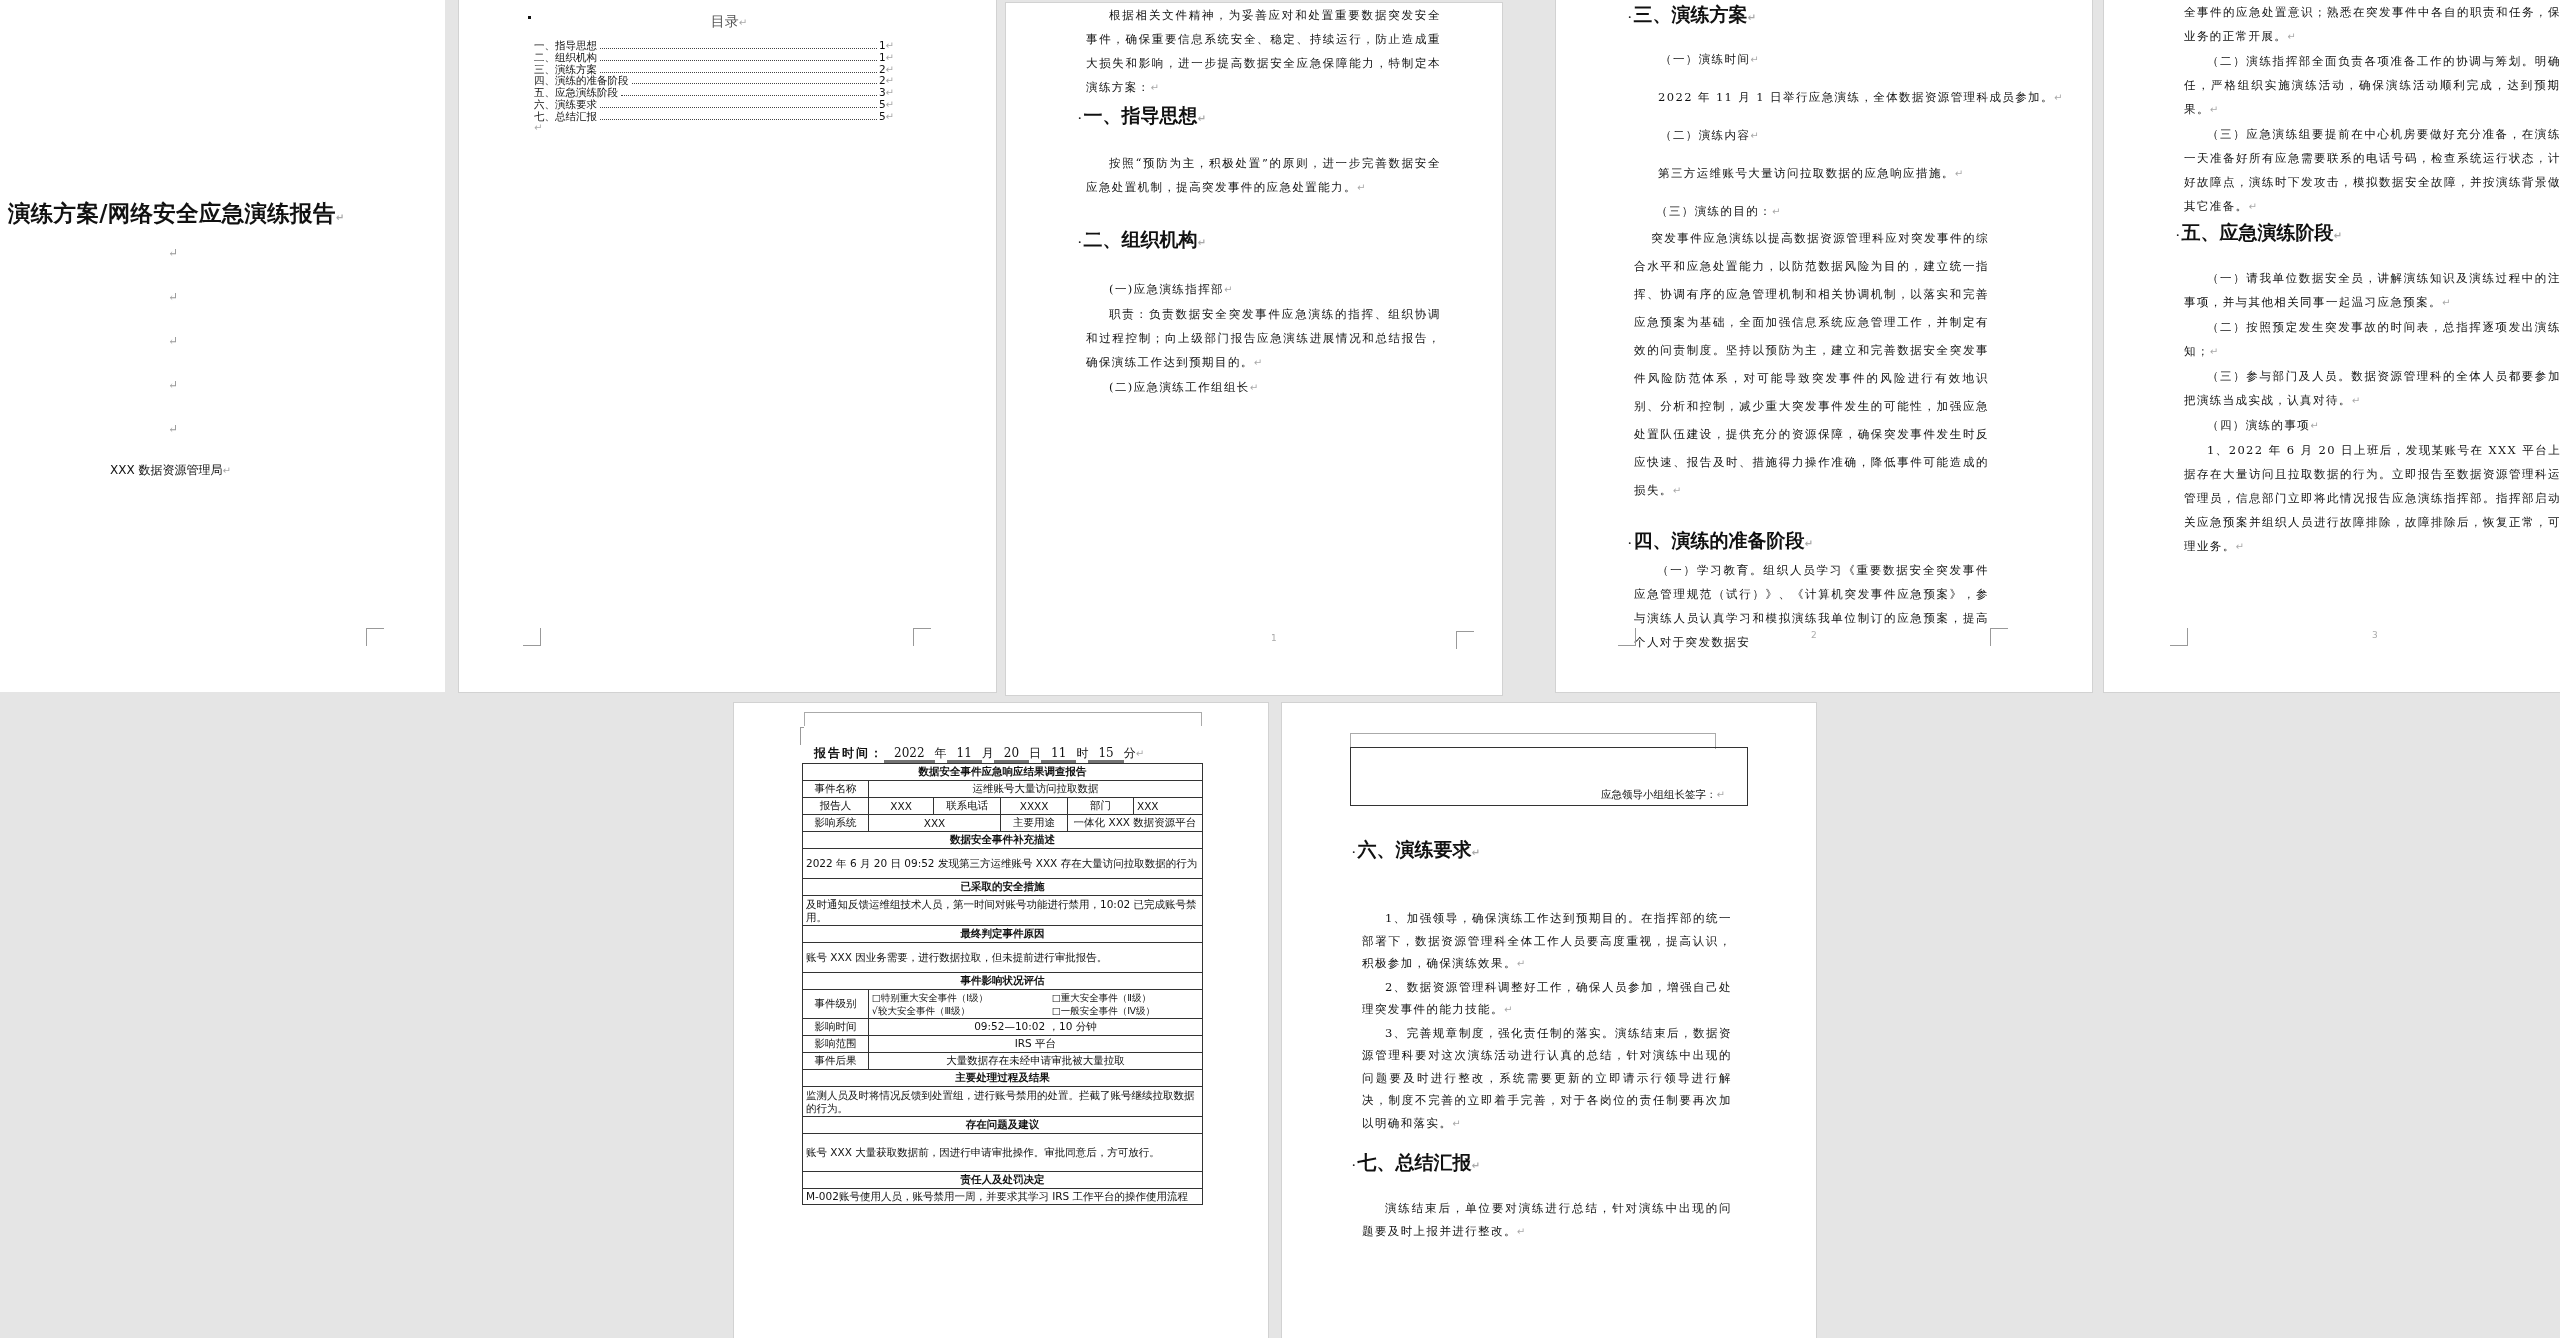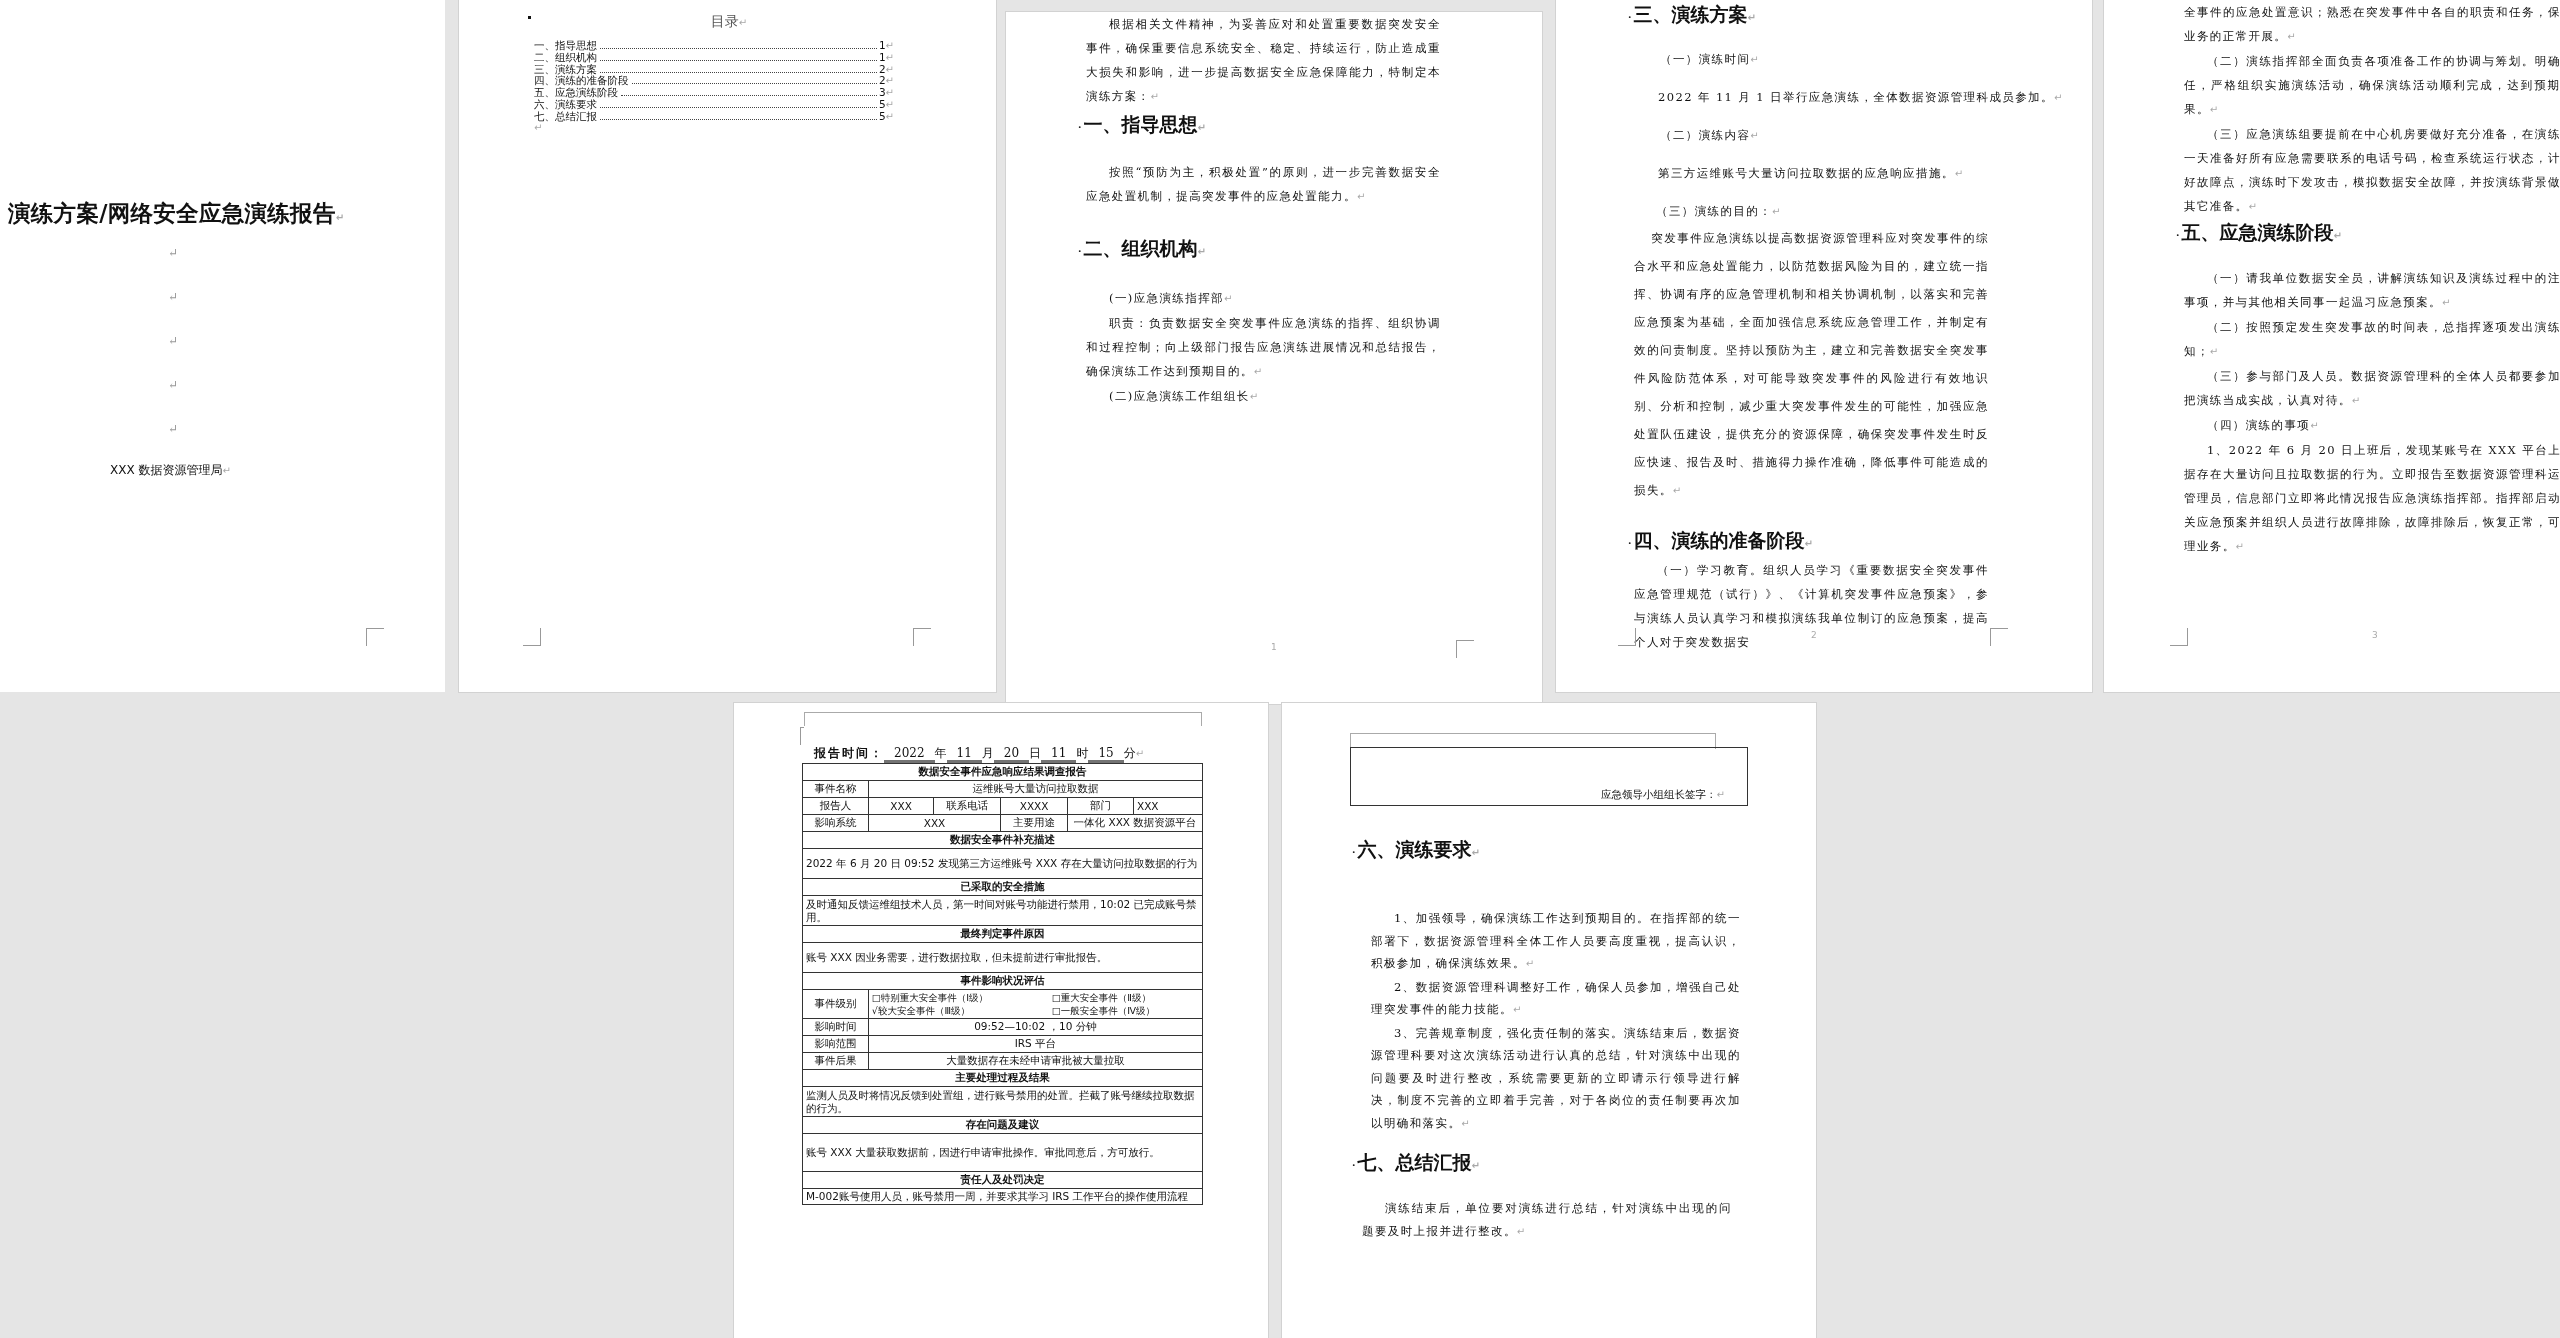--- a/index.html
+++ b/index.html
@@ -115,21 +115,21 @@
         <span class="toc-dots"></span>
         <span>5</span>
         <span class="pm">↵</span>
       </div>
     <div class="pm">↵</div>
   </div>
   <div class="crop bl" style="left:64px; top:628px;"></div>
   <div class="crop tl" style="left:454px; top:628px;"></div>
 </div>
 
-<div class="page shadow" style="left:1006px; top:12px; width:536px; height:692px;text-decoration:underline;">
+<div class="page shadow" style="left:1006px; top:3px; width:496px; height:692px;text-decoration:underline;">
   <div class="textblock indent" style="left:80px; top:0; width:355px;">
     <span>根据相关文件精神，为妥善应对和处置重要数据突发安全事件，确保重要信息系统安全、稳定、持续运行，防止造成重大损失和影响，进一步提高数据安全应急保障能力，特制定本演练方案：</span><span class="pm">↵</span>
   </div>
   <div class="sec-head" style="left:72px; top:100px;">
     <span class="dot">·</span><span>一、指导思想</span><span class="pm">↵</span>
   </div>
   <div class="textblock indent" style="left:80px; top:148px; width:355px;">
     <span>按照“预防为主，积极处置”的原则，进一步完善数据安全应急处置机制，提高突发事件的应急处置能力。</span><span class="pm">↵</span>
   </div>
   <div class="sec-head" style="left:72px; top:224px;">
@@ -293,21 +293,21 @@
 </div>
 
 <div class="page shadow" style="left:1282px; top:703px; width:534px; height:640px;">
   <div style="position:absolute; left:68px; top:30px; width:366px; height:16px; border:1px solid #aaa; border-bottom:0;"></div>
   <div class="sign-box" style="left:68px; top:44px; width:398px;">
     <div class="sign-label"><span>应急领导小组组长签字：</span><span class="pm">↵</span></div>
   </div>
   <div class="sec-head" style="left:70px; top:134px;">
     <span class="dot">·</span><span>六、演练要求</span><span class="pm">↵</span>
   </div>
-  <div class="textblock" style="left:80px; top:204px; width:370px; line-height:22.5px;margin-left:9px;">
+  <div class="textblock" style="left:80px; top:204px; width:370px; line-height:22.5px;">
     <div class="indent"><span>1、加强领导，确保演练工作达到预期目的。在指挥部的统一部署下，数据资源管理科全体工作人员要高度重视，提高认识，积极参加，确保演练效果。</span><span class="pm">↵</span></div>
     <div class="indent"><span>2、数据资源管理科调整好工作，确保人员参加，增强自己处理突发事件的能力技能。</span><span class="pm">↵</span></div>
     <div class="indent"><span>3、完善规章制度，强化责任制的落实。演练结束后，数据资源管理科要对这次演练活动进行认真的总结，针对演练中出现的问题要及时进行整改，系统需要更新的立即请示行领导进行解决，制度不完善的立即着手完善，对于各岗位的责任制要再次加以明确和落实。</span><span class="pm">↵</span></div>
   </div>
   <div class="sec-head" style="left:70px; top:447px;">
     <span class="dot">·</span><span>七、总结汇报</span><span class="pm">↵</span>
   </div>
   <div class="textblock indent" style="left:80px; top:494px; width:370px; line-height:22.5px;">
     <span>演练结束后，单位要对演练进行总结，针对演练中出现的问题要及时上报并进行整改。</span><span class="pm">↵</span>
   </div>

